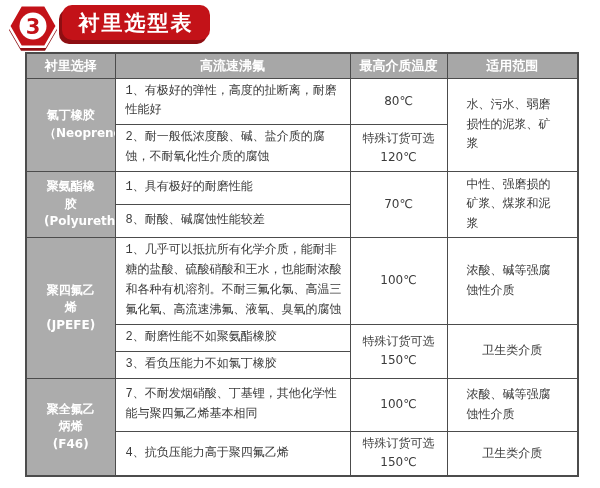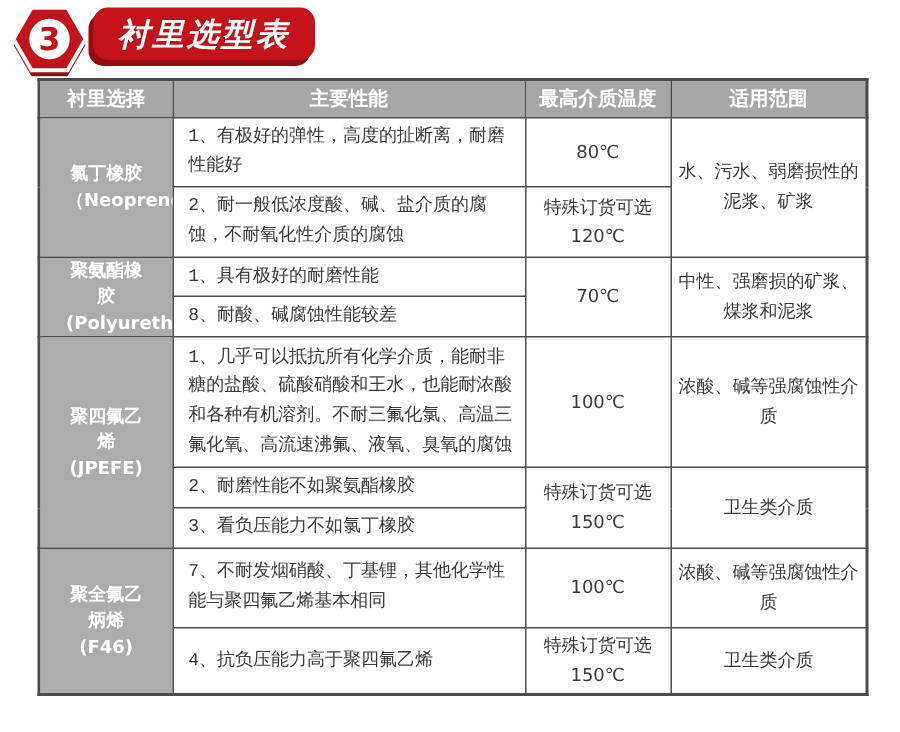--- a/index.html
+++ b/index.html
@@ -10,21 +10,21 @@
     position:relative;
     overflow:hidden;
   }
   
   .title-area{position:absolute;left:0;top:0;width:600px;height:52px;}
   .hex-badge{position:absolute;left:6px;top:0;}
   .title-pill{
     position:absolute;left:62px;top:5px;width:148px;height:35px;
     background:#c31218;border-radius:10px;
     box-shadow:-3px 4px 0 #8e0e12;
-    display:flex;align-items:center;justify-content:center;font-style:italic;
+    display:flex;align-items:center;justify-content:center;
   }
   .title-pill span{
     color:#ffffff;font-size:21px;font-weight:bold;letter-spacing:2px;
   }
   
   table.lining-table{
     position:absolute;left:25px;top:52px;width:552px;
     border-collapse:collapse;table-layout:fixed;
     border:2px solid #4c4c4c;
   }
@@ -46,21 +46,21 @@
     font-size:12px;color:#3b3b3b;
     padding:3px 6px 3px 10px;line-height:1.65;
     text-align:left;vertical-align:middle;font-family:Liberation Mono, monospace;
   }
   td.temp{
     font-size:12px;color:#3b3b3b;text-align:center;
     vertical-align:middle;white-space:pre-line;line-height:1.6;margin-top:16px;
   }
   td.range{
     font-size:12px;color:#3b3b3b;
-    padding:3px 4px;line-height:1.65;text-align:center;
+    padding:3px 19px;line-height:1.65;text-align:left;
     vertical-align:middle;
   }
   td.range.center{text-align:center;padding:3px 2px;}
   tr.hrow{height:25px;}
   tr.rh46{height:46px;}
   tr.rh45{height:45px;}
   tr.rh25{height:25px;}
   tr.rh87{height:87px;}
   tr.rh53{height:53px;}
 </style>
@@ -82,21 +82,21 @@
 <table class="lining-table">
   <colgroup>
     <col style="width:89px">
       <col style="width:235px">
       <col style="width:97px">
       <col style="width:131px">
   </colgroup>
   <thead>
     <tr class="hrow">
       <th>衬里选择</th>
-      <th>主要性能</th>
+      <th>高流速沸氟</th>
       <th>最高介质温度</th>
       <th>适用范围</th>
     </tr>
   </thead>
   <tbody>
 
     <tr class="rh46">
       <td class="name" rowspan="2">
         <span>氯丁橡胶</span>
         <span>（Neoprene）</span>

